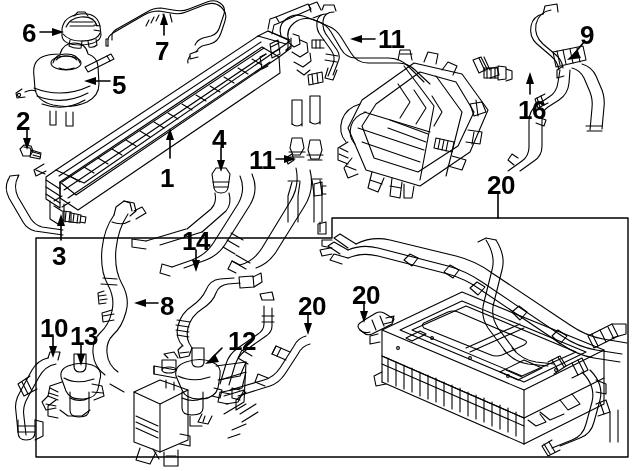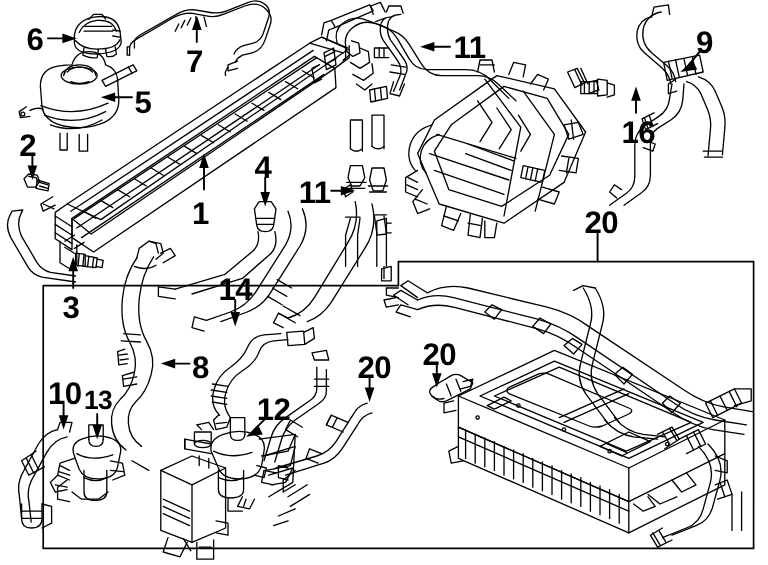--- a/index.html
+++ b/index.html
@@ -541,22 +541,22 @@
 <div class="callout" style="left:16px;top:108px;font-size:26px">2</div>
 <div class="callout" style="left:52px;top:243px;font-size:26px">3</div>
 <div class="callout" style="left:212px;top:126px;font-size:26px">4</div>
 <div class="callout" style="left:112px;top:72px;font-size:26px">5</div>
 <div class="callout" style="left:22px;top:20px;font-size:26px">6</div>
 <div class="callout" style="left:155px;top:38px;font-size:26px">7</div>
 <div class="callout" style="left:160px;top:293px;font-size:26px">8</div>
 <div class="callout" style="left:580px;top:22px;font-size:26px">9</div>
 <div class="callout" style="left:378px;top:26px;font-size:26px">11</div>
 <div class="callout" style="left:249px;top:147px;font-size:26px">11</div>
-<div class="callout" style="left:214px;top:328px;font-size:26px">12</div>
-<div class="callout" style="left:70px;top:323px;font-size:22px">13</div>
+<div class="callout" style="left:228px;top:328px;font-size:26px">12</div>
+<div class="callout" style="left:70px;top:323px;font-size:26px">13</div>
 <div class="callout" style="left:182px;top:228px;font-size:26px">14</div>
 <div class="callout" style="left:40px;top:315px;font-size:26px">10</div>
 <div class="callout" style="left:518px;top:97px;font-size:26px">16</div>
 <div class="callout" style="left:298px;top:293px;font-size:26px">20</div>
 <div class="callout" style="left:487px;top:172px;font-size:26px">20</div>
 <div class="callout" style="left:352px;top:282px;font-size:26px">20</div>
 
 </div>
 
 </body></html>

